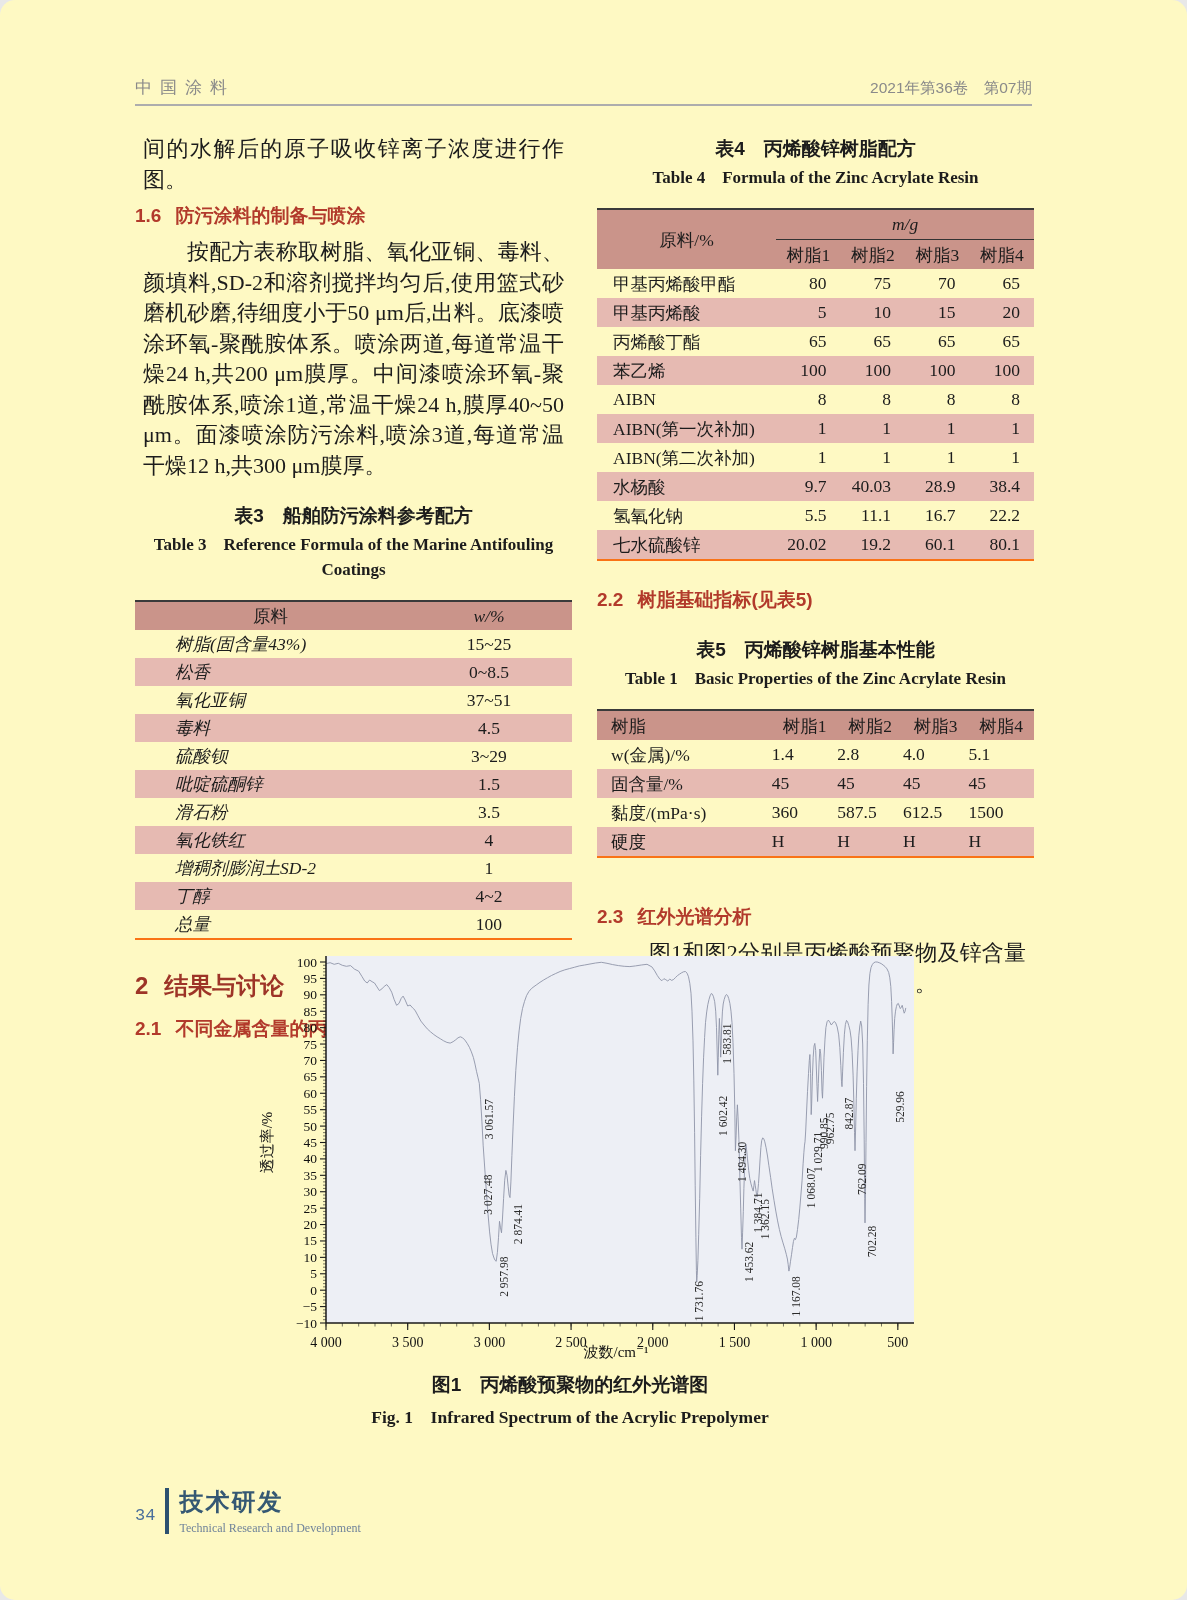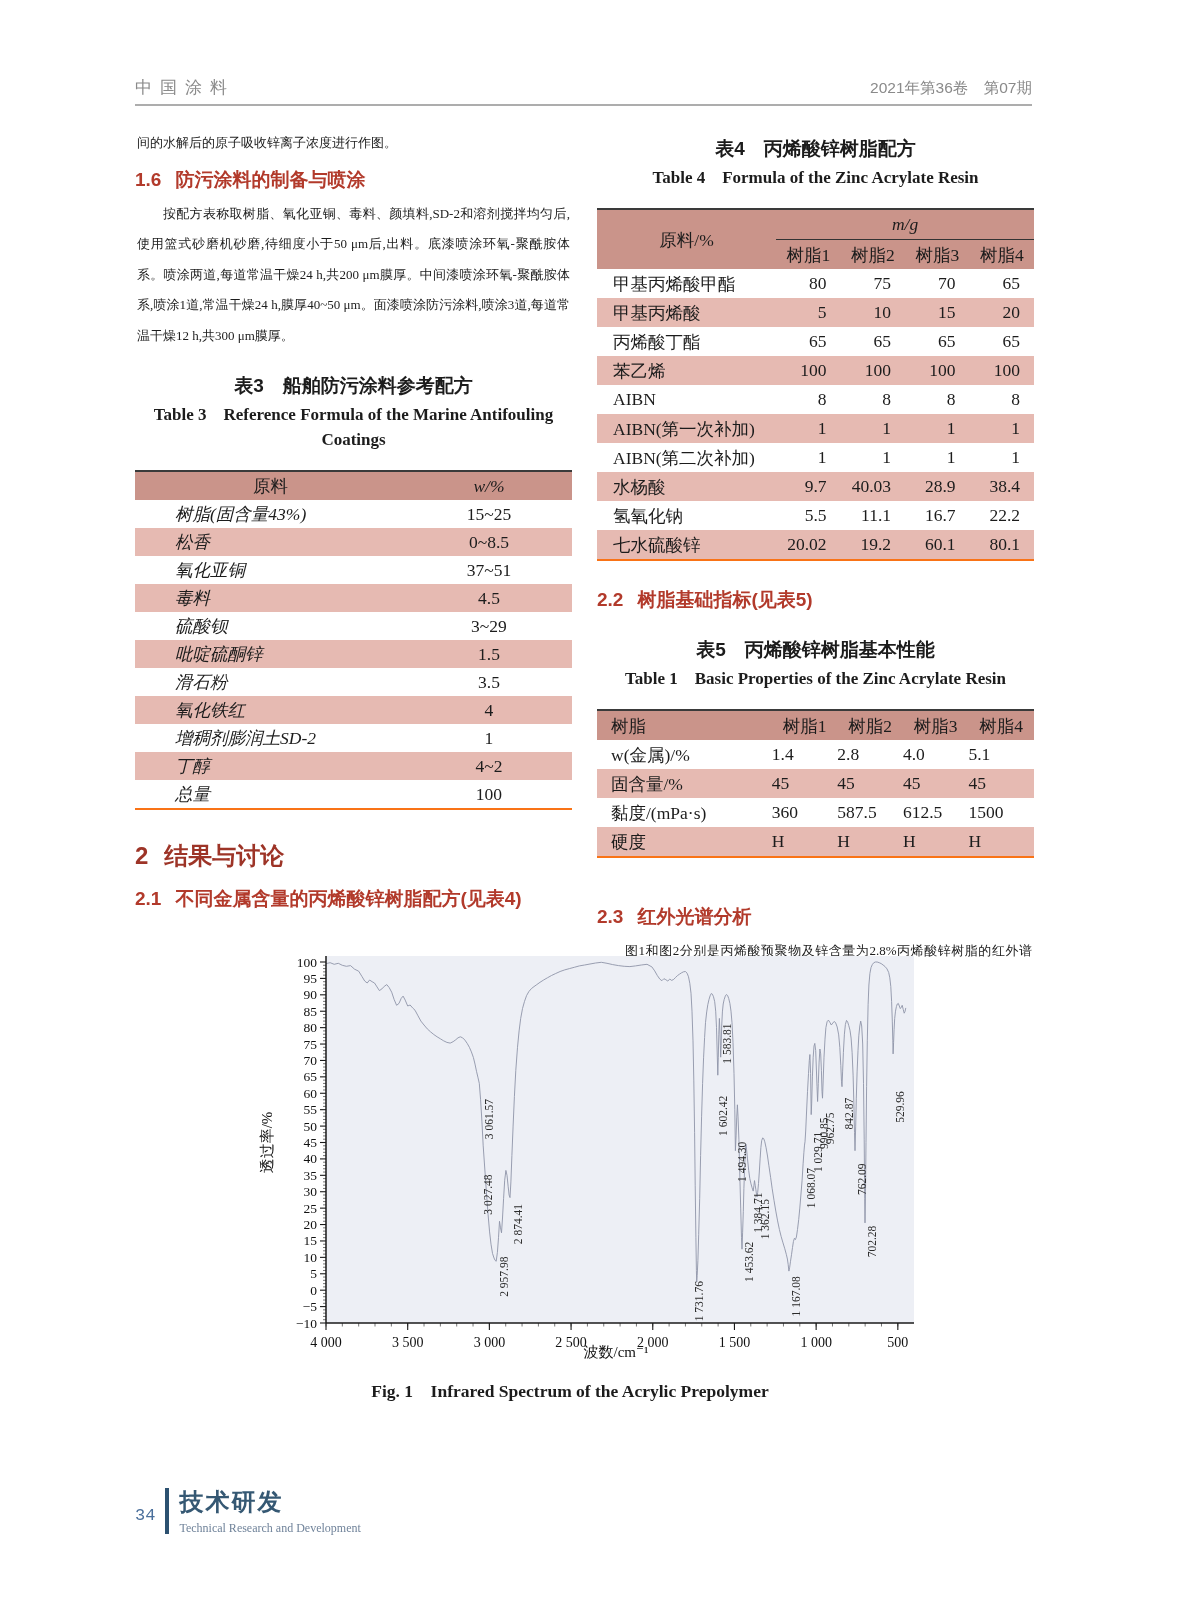--- a/index.html
+++ b/index.html
@@ -1,26 +1,26 @@
 <!DOCTYPE html>
 <html><head>
 <meta charset="utf-8">
 <style>
   html,body{margin:0;padding:0;background:#e8e8e8;}
-  .page{position:relative;width:1187px;height:1600px;margin:0 auto;background:#ffffff;
-        font-family:"Liberation Serif","DejaVu Serif",serif;color:#1c1c1c;overflow:hidden;}
+  .page{position:relative;width:1187px;height:1600px;margin:0 auto;background:#fef9c3;
+        font-family:"Liberation Serif","DejaVu Serif",serif;color:#1c1c1c;overflow:hidden;border-radius:15px;}
   
   .hdr{position:absolute;top:76px;left:135px;width:897px;display:flex;justify-content:space-between;align-items:flex-end;}
   .hdr .jname{font-family:"Liberation Sans","DejaVu Sans",sans-serif;font-size:17px;color:#8a8a8a;letter-spacing:8px;}
   .hdr .jissue{font-family:"Liberation Sans","DejaVu Sans",sans-serif;font-size:15.5px;color:#8a8a8a;}
   .hdr-rule{position:absolute;top:104px;left:135px;width:897px;height:2px;background:#adadad;}
   
   .col{position:absolute;top:126px;width:437px;}
   .col-l{left:135px;} .col-r{left:597px;}
-  p.body{font-size:13px;line-height:30.5px;text-align:justify;margin:2px;}
+  p.body{font-size:22px;line-height:30.5px;text-align:justify;margin:8px;}
   p.indent{text-indent:2em;}
   h4.sec{font-family:"Liberation Sans","DejaVu Sans",sans-serif;font-weight:bold;
          font-size:19px;color:#b23a2b;margin:8px 0 6px 0;}
   h4.sec .num{margin-right:14px;}
   h2.sec2{font-family:"Liberation Sans","DejaVu Sans",sans-serif;font-weight:bold;
           font-size:24px;color:#9d3427;margin:30px 0 2px 0;}
   h2.sec2 .num{margin-right:16px;}
   
   .tbl-title{text-align:center;margin-top:20px;}
   .tbl-title .cn{font-family:"Liberation Sans","DejaVu Sans",sans-serif;font-weight:bold;font-size:19px;line-height:26px;}
@@ -504,20 +504,21 @@
         <text x="570.3492957746479" y="239.03636363636363" text-anchor="start" font-size="11.5" fill="#2a2a2a" font-family="&quot;Liberation Serif&quot;,&quot;DejaVu Serif&quot;,serif" transform="rotate(-90 570.3492957746479 239.03636363636363)">1 029.71</text>
         <text x="576.3943661971831" y="216.06363636363636" text-anchor="start" font-size="11.5" fill="#2a2a2a" font-family="&quot;Liberation Serif&quot;,&quot;DejaVu Serif&quot;,serif" transform="rotate(-90 576.3943661971831 216.06363636363636)">990.85</text>
         <text x="582.112676056338" y="211.1409090909091" text-anchor="start" font-size="11.5" fill="#2a2a2a" font-family="&quot;Liberation Serif&quot;,&quot;DejaVu Serif&quot;,serif" transform="rotate(-90 582.112676056338 211.1409090909091)">962.75</text>
         <text x="600.9014084507043" y="196.37272727272727" text-anchor="start" font-size="11.5" fill="#2a2a2a" font-family="&quot;Liberation Serif&quot;,&quot;DejaVu Serif&quot;,serif" transform="rotate(-90 600.9014084507043 196.37272727272727)">842.87</text>
         <text x="613.9718309859155" y="262.0090909090909" text-anchor="start" font-size="11.5" fill="#2a2a2a" font-family="&quot;Liberation Serif&quot;,&quot;DejaVu Serif&quot;,serif" transform="rotate(-90 613.9718309859155 262.0090909090909)">762.09</text>
         <text x="623.7746478873239" y="324.3636363636364" text-anchor="start" font-size="11.5" fill="#2a2a2a" font-family="&quot;Liberation Serif&quot;,&quot;DejaVu Serif&quot;,serif" transform="rotate(-90 623.7746478873239 324.3636363636364)">702.28</text>
         <text x="652.0394366197183" y="189.8090909090909" text-anchor="start" font-size="11.5" fill="#2a2a2a" font-family="&quot;Liberation Serif&quot;,&quot;DejaVu Serif&quot;,serif" transform="rotate(-90 652.0394366197183 189.8090909090909)">529.96</text>
       </svg>
   </div>
   <div class="fig-cap">
+    <div class="cn">图1　丙烯酸预聚物的红外光谱图</div>
     <div class="en">Fig. 1　Infrared Spectrum of the Acrylic Prepolymer</div>
   </div>
 
   <div class="footer">
     <span class="pno">34</span>
     <span class="bar"></span>
     <span>
       <div class="fcn">技术研发</div>
       <div class="fen">Technical Research and Development</div>
     </span>

